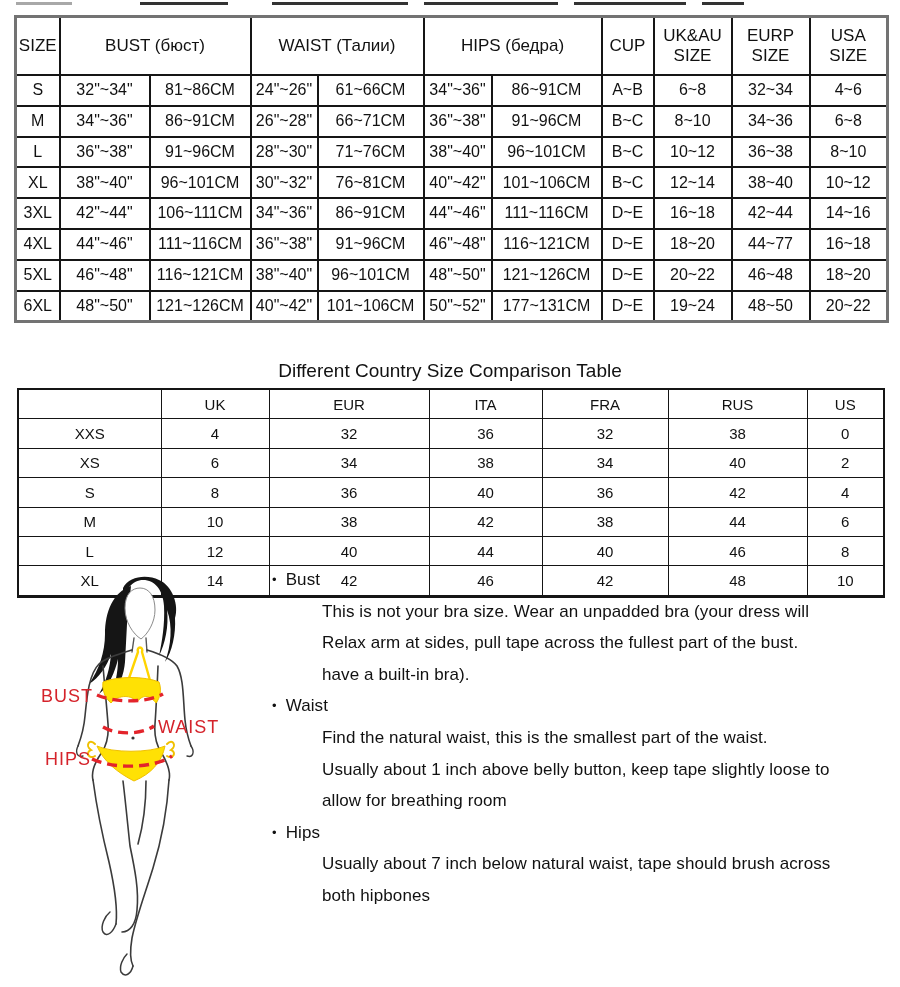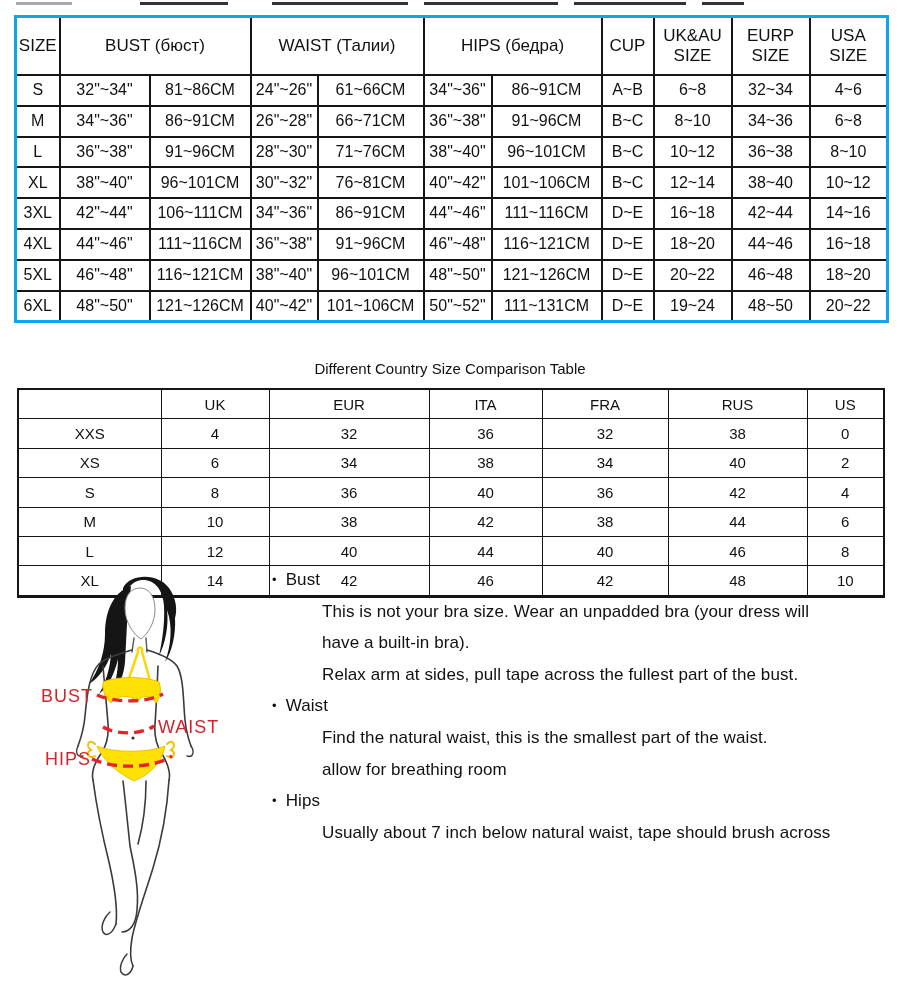--- a/index.html
+++ b/index.html
@@ -15,32 +15,32 @@
   .rem.r1{left:16px;width:56px;background:#a8a8a8;}
   .rem.r2{left:140px;width:88px;}
   .rem.r3{left:272px;width:136px;}
   .rem.r4{left:424px;width:134px;}
   .rem.r5{left:574px;width:112px;}
   .rem.r6{left:702px;width:42px;}
 
   table{border-collapse:collapse;table-layout:fixed;position:absolute;background:#fff;}
 
   
-  .size-table{left:14px;top:15px;width:872px;border:3px solid #0ea5e9;padding-left:32px;}
+  .size-table{left:14px;top:15px;width:872px;border:3px solid #737373;padding-left:32px;}
   .size-table th,.size-table td{
     border:2px solid #151515;text-align:center;vertical-align:middle;
     padding:0;line-height:1.15;overflow:hidden;white-space:normal;
   }
   .size-table th{height:56px;font-size:17px;font-weight:normal;}
   .size-table td{height:28.8px;font-size:16px;}
 
   
   .cmp-title{
     position:absolute;left:17px;top:360px;width:866px;
-    text-align:center;font-size:15px;
+    text-align:center;font-size:19px;
   }
   .cmp-table{left:17px;top:388px;width:866px;border:2px solid #151515;border-bottom-width:3px;}
   .cmp-table th,.cmp-table td{
     border:1px solid #151515;height:20.4px;font-size:15px;font-weight:normal;
     text-align:center;vertical-align:middle;padding:4px;overflow:hidden;
   }
 
   
   .figure-wrap{position:absolute;left:15px;top:566px;width:230px;height:420px;}
   .fig-label{font-size:18px;fill:#d5232b;letter-spacing:1px;}
@@ -161,21 +161,21 @@
         <tr>
           <td>4XL</td>
           <td>44"~46"</td>
           <td>111~116CM</td>
           <td>36"~38"</td>
           <td>91~96CM</td>
           <td>46"~48"</td>
           <td>116~121CM</td>
           <td>D~E</td>
           <td>18~20</td>
-          <td>44~46</td>
+          <td>44~77</td>
           <td>16~18</td>
         </tr>
         <tr>
           <td>5XL</td>
           <td>46"~48"</td>
           <td>116~121CM</td>
           <td>38"~40"</td>
           <td>96~101CM</td>
           <td>48"~50"</td>
           <td>121~126CM</td>
@@ -184,21 +184,21 @@
           <td>46~48</td>
           <td>18~20</td>
         </tr>
         <tr>
           <td>6XL</td>
           <td>48"~50"</td>
           <td>121~126CM</td>
           <td>40"~42"</td>
           <td>101~106CM</td>
           <td>50"~52"</td>
-          <td>111~131CM</td>
+          <td>177~131CM</td>
           <td>D~E</td>
           <td>19~24</td>
           <td>48~50</td>
           <td>20~22</td>
         </tr>
       </tbody>
   </table>
 
   <div class="cmp-title">Different Country Size Comparison Table</div>
 
@@ -323,24 +323,26 @@
 
       <text class="fig-label" x="26" y="136">BUST</text>
       <text class="fig-label" x="143" y="167">WAIST</text>
       <text class="fig-label" x="30" y="199">HIPS</text>
     </svg>
   </div>
 
   <div class="guide">
     <div class="g-head"><span class="g-bullet">•</span><span>Bust</span></div>
     <div class="g-line">This is not your bra size. Wear an unpadded bra (your dress will</div>
+    <div class="g-line">Relax arm at sides, pull tape across the fullest part of the bust.</div>
     <div class="g-line">have a built-in bra).</div>
-    <div class="g-line">Relax arm at sides, pull tape across the fullest part of the bust.</div>
 
     <div class="g-head"><span class="g-bullet">•</span><span>Waist</span></div>
     <div class="g-line">Find the natural waist, this is the smallest part of the waist.</div>
+    <div class="g-line">Usually about 1 inch above belly button, keep tape slightly loose to</div>
     <div class="g-line">allow for breathing room</div>
 
     <div class="g-head"><span class="g-bullet">•</span><span>Hips</span></div>
     <div class="g-line">Usually about 7 inch below natural waist, tape should brush across</div>
+    <div class="g-line">both hipbones</div>
   </div>
 
 </div>
 
 </body></html>

